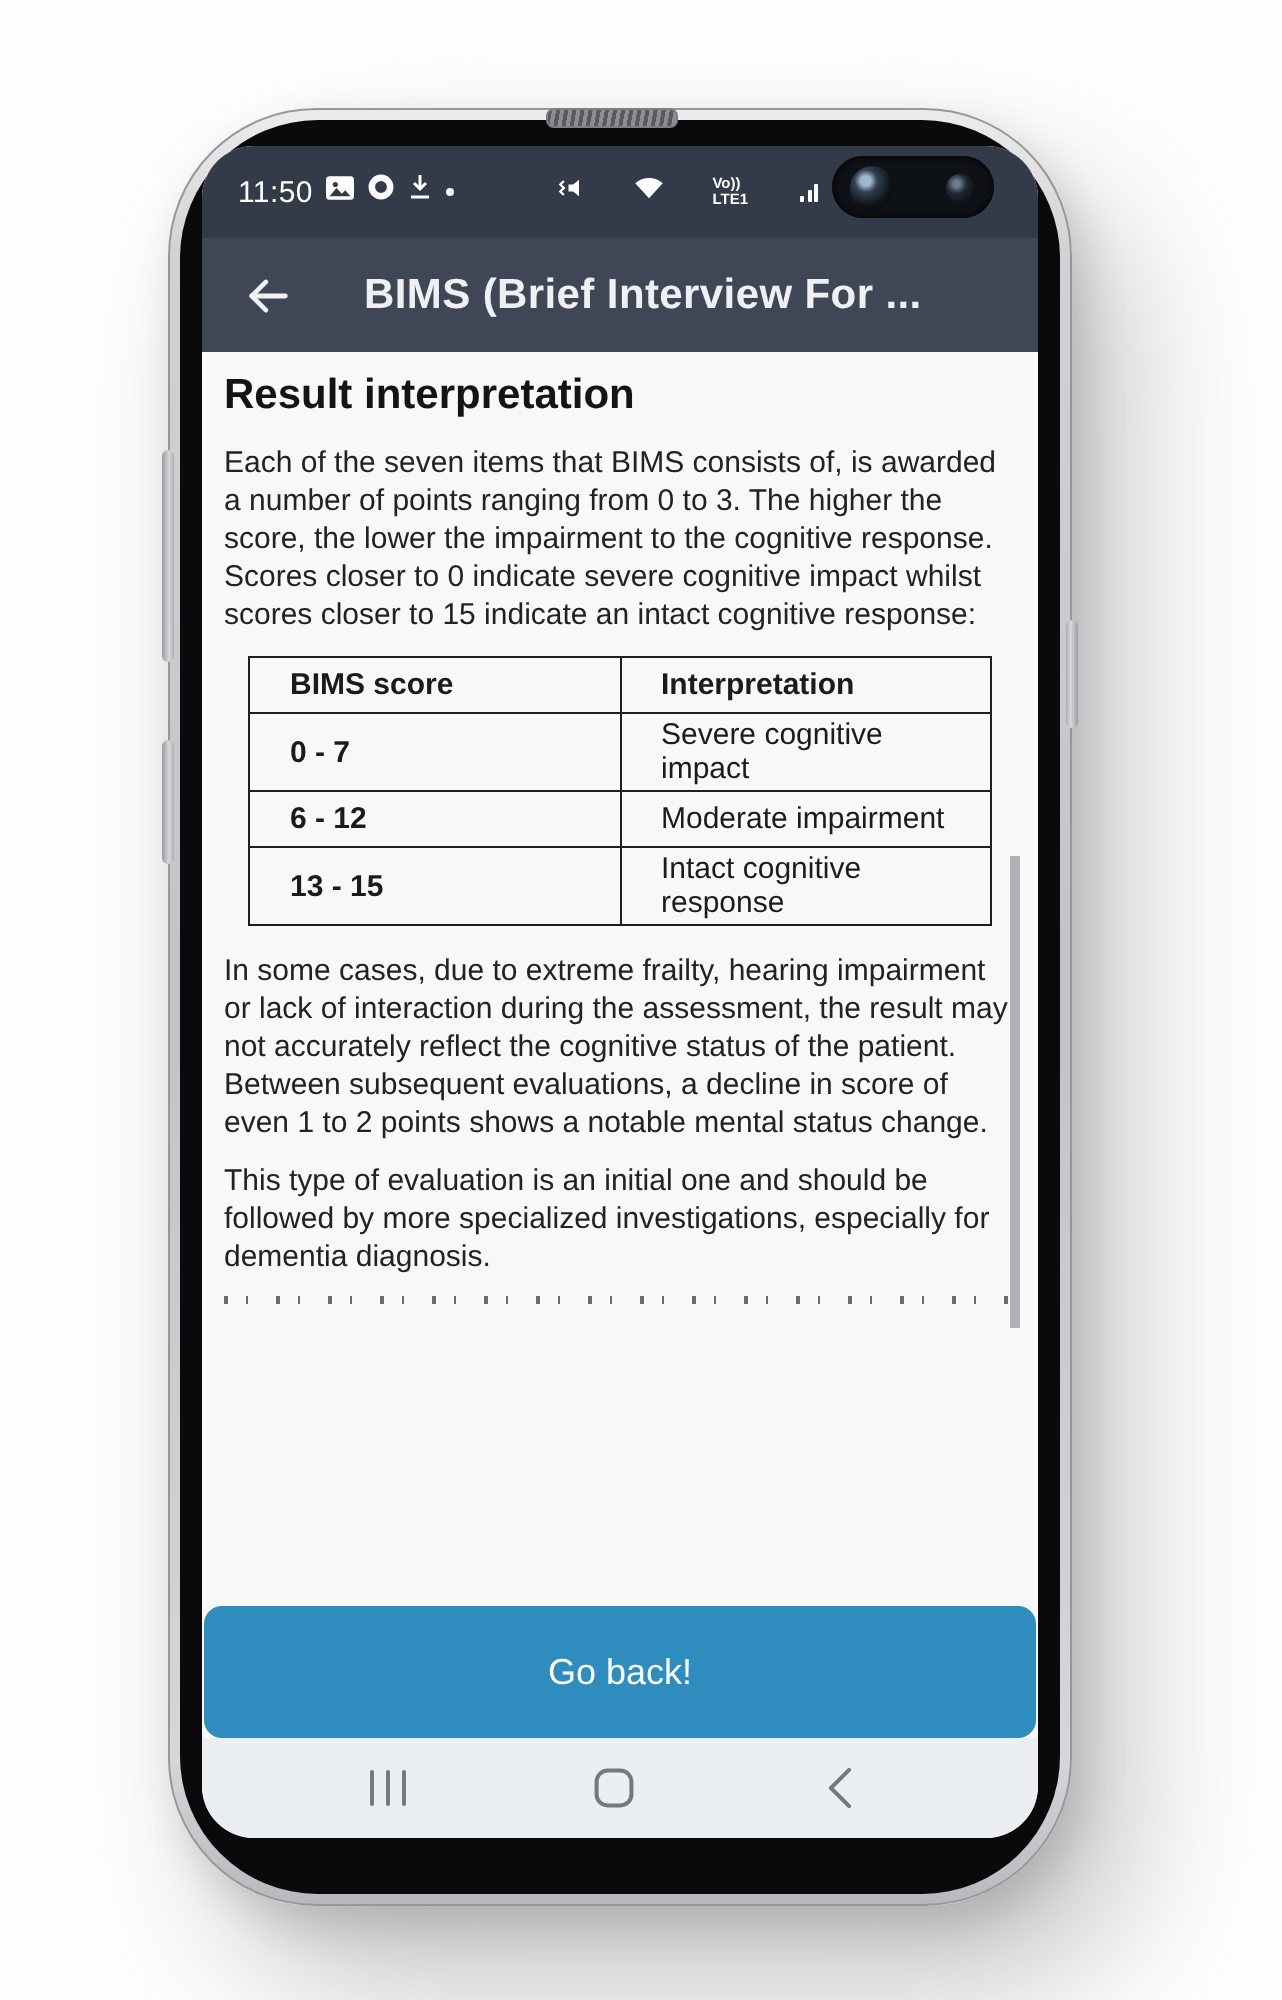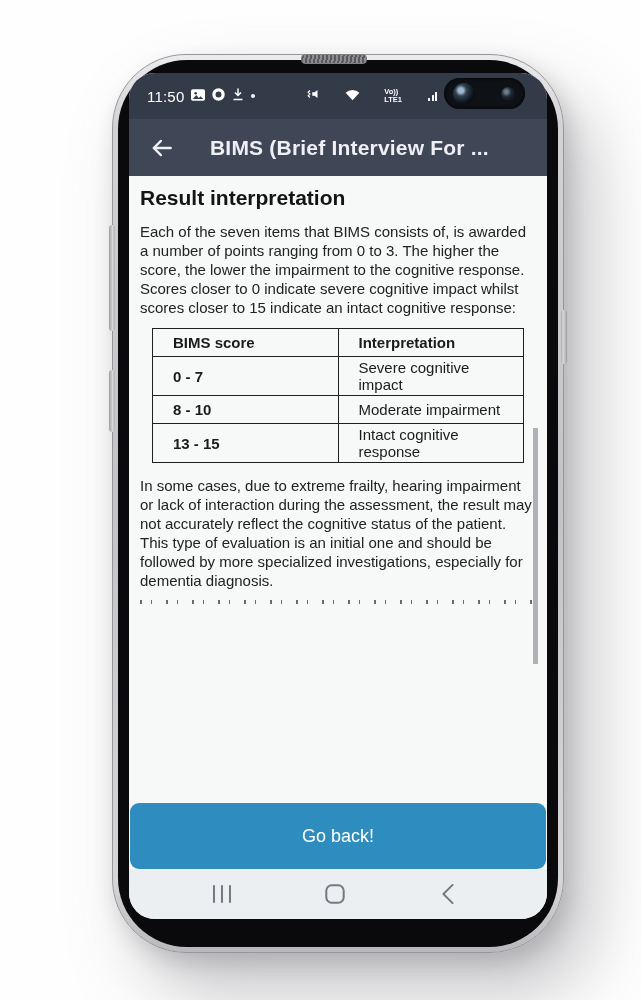--- a/index.html
+++ b/index.html
@@ -3,21 +3,21 @@
 <meta charset="utf-8">
 <style>
   html,body{margin:0;padding:0;}
   body{
     width:641px;height:1000px;overflow:hidden;
     background:#fefefe;
     font-family:"Liberation Sans", sans-serif;
     position:relative;
   }
   .phone{
-    position:absolute;left:112px;top:54px;width:450px;height:897px;
+    position:absolute;left:84px;top:54px;width:450px;height:897px;
     border-radius:74px;
     background:linear-gradient(180deg,#ececee 0%,#d2d2d5 8%,#c3c3c7 50%,#d6d6d9 92%,#b9b9bd 100%);
     border:1px solid #97979b;
     box-shadow:28px 40px 70px rgba(104,104,112,.38), 6px 10px 22px rgba(0,0,0,.16);
   }
   .side-btn{position:absolute;background:linear-gradient(90deg,#9d9da1,#d8d8db 60%,#aeaeb2);border-radius:3px;width:6px;z-index:0;}
   .btn-vol{left:-4px;top:170px;height:106px;}
   .btn-bixby{left:-4px;top:315px;height:62px;}
   .btn-power{right:-4px;top:255px;height:54px;background:linear-gradient(90deg,#aeaeb2,#d8d8db 40%,#9d9da1);}
   .speaker{
@@ -177,31 +177,32 @@
           <tbody>
               <tr>
             <th>BIMS score</th>
             <th>Interpretation</th>
           </tr>
           <tr>
             <td class="score">0 - 7</td>
             <td>Severe cognitive impact</td>
           </tr>
           <tr>
-            <td class="score">8 - 10</td>
+            <td class="score">6 - 12</td>
             <td>Moderate impairment</td>
           </tr>
           <tr>
             <td class="score">13 - 15</td>
             <td>Intact cognitive response</td>
           </tr>
         </tbody>
           </table>
 
         <p style="margin-bottom:0;">In some cases, due to extreme frailty, hearing impairment or lack of interaction during the assessment, the result may not accurately reflect the cognitive status of the patient.</p>
+        <p style="margin-bottom:10px;">Between subsequent evaluations, a decline in score of even 1 to 2 points shows a notable mental status change.</p>
         <p style="margin-bottom:10px;">This type of evaluation is an initial one and should be followed by more specialized investigations, especially for dementia diagnosis.</p>
         <div class="clipped-line"></div>
       </div>
 
       <div class="scroll-thumb"></div>
 
       <button class="go-back">Go back!</button>
 
       <div class="navbar">
         <span class="nav-ic">

